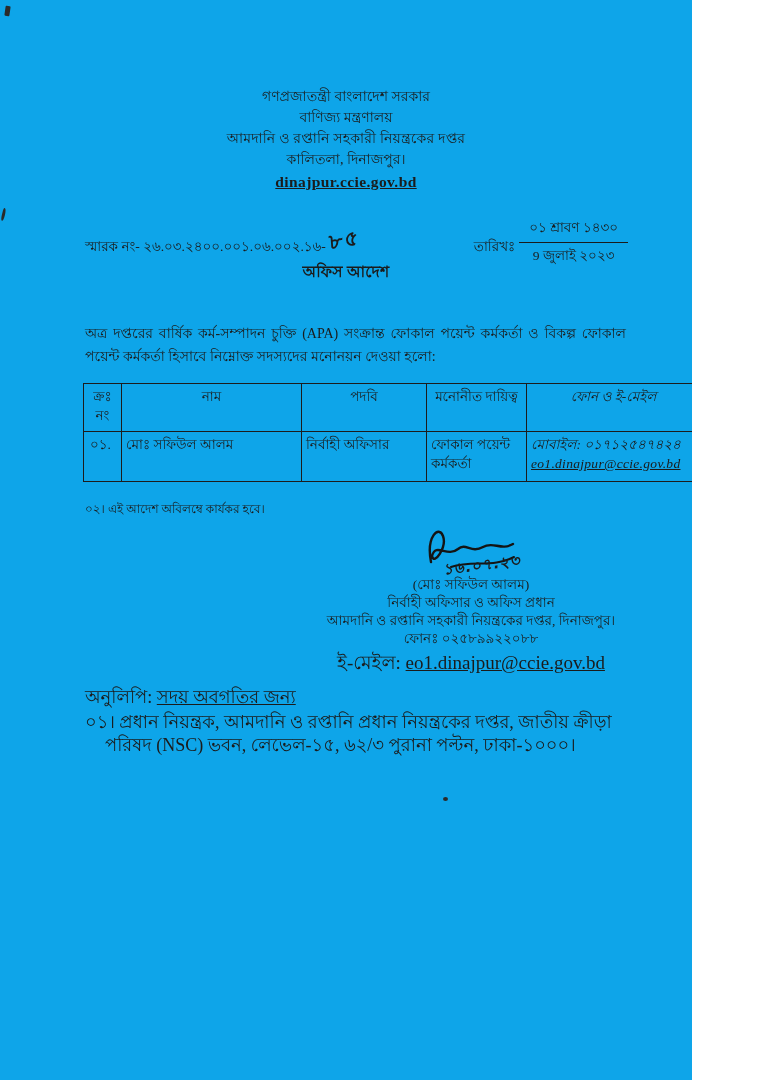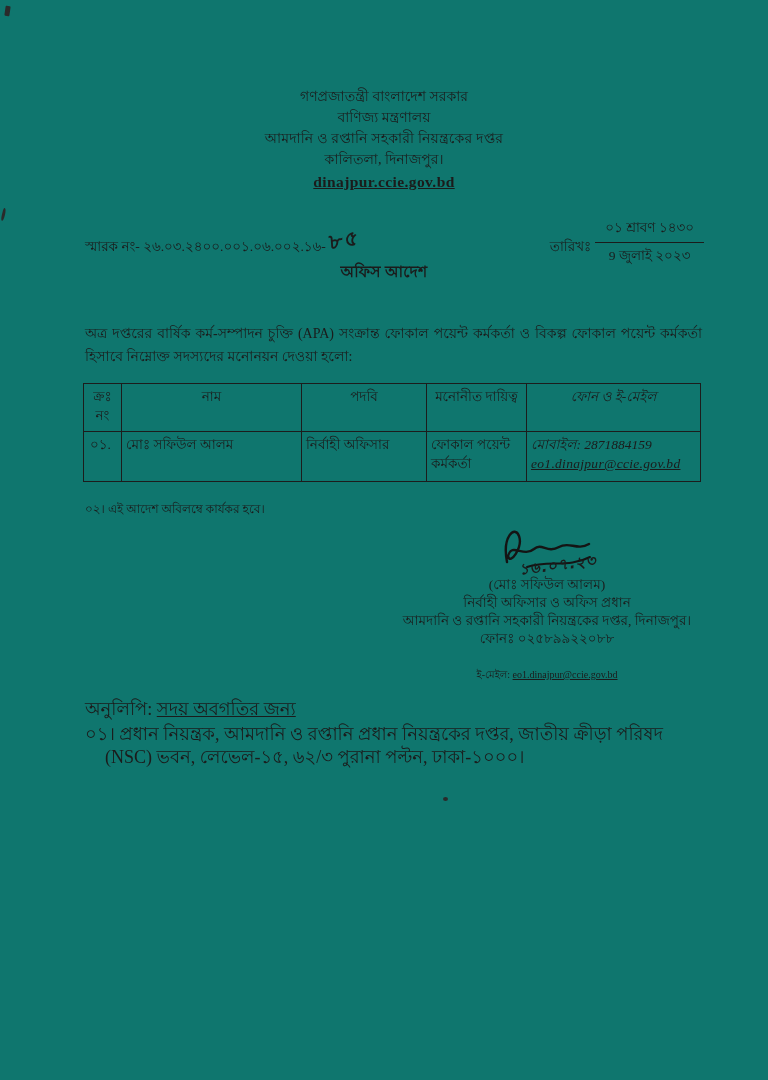--- a/index.html
+++ b/index.html
@@ -4,23 +4,23 @@
 <style>
   * { margin: 0; padding: 0; box-sizing: border-box; }
   html, body { width: 768px; }
   body {
     font-family: "Liberation Serif", "DejaVu Serif", serif;
     color: #1b1b1b;
     background: #ffffff;
   }
   .page {
     position: relative;
-    width: 768px;
+    width: 692px;
     height: 1080px;
-    background: #0f766e;
+    background: #0ea5e9;
     overflow: hidden;
   }
   
   .artifact { position: absolute; background: #2a2a2a; }
   .artifact.corner { left: 5px; top: 6px; width: 5px; height: 10px; border-radius: 1px; transform: rotate(8deg); }
   .artifact.edge { left: 2px; top: 208px; width: 3px; height: 13px; border-radius: 40% 60% 50% 50%; transform: rotate(14deg); }
   .artifact.dot { left: 443px; top: 797px; width: 5px; height: 4px; border-radius: 50%; }
 
   
   .letterhead { padding-top: 86px; text-align: center; font-size: 14px; line-height: 21px; }
@@ -120,21 +120,21 @@
     left: 128px;
     top: 32px;
     font-size: 15px;
     font-weight: bold;
     transform: rotate(-7deg) skewX(-10deg);
     letter-spacing: 1px;
     font-family: "DejaVu Sans", sans-serif;
   }
   .sig-line { white-space: nowrap; }
   .u { text-decoration: underline; }
-  .sig-email { margin-top: 18px; font-size: 10px; }
+  .sig-email { margin-top: 6px; font-size: 19px; }
 
   
   .dist { margin: 14px 60px 0 85px; font-size: 18px; line-height: 23px; }
   .dist-head { margin-bottom: 2px; }
   .dist-item { padding-left: 20px; text-indent: -20px; }
 </style>
 </head>
 <body>
 
 <div class="page">
@@ -179,21 +179,21 @@
         <th>ফোন ও ই-মেইল</th>
       </tr>
     </thead>
     <tbody>
       <tr>
         <td>০১.</td>
         <td>মোঃ সফিউল আলম</td>
         <td>নির্বাহী অফিসার</td>
         <td>ফোকাল পয়েন্ট কর্মকর্তা</td>
         <td>
-          <span>মোবাইল: 2871884159</span>
+          <span>মোবাইল: ০১৭১২৫৪৭৪২৪</span>
           <span class="cell-email">eo1.dinajpur@ccie.gov.bd</span>
         </td>
       </tr>
     </tbody>
   </table>
 
   <p class="order-note">০২। এই আদেশ অবিলম্বে কার্যকর হবে।</p>
 
   <div class="sig-block">
     <div class="sig-art">

